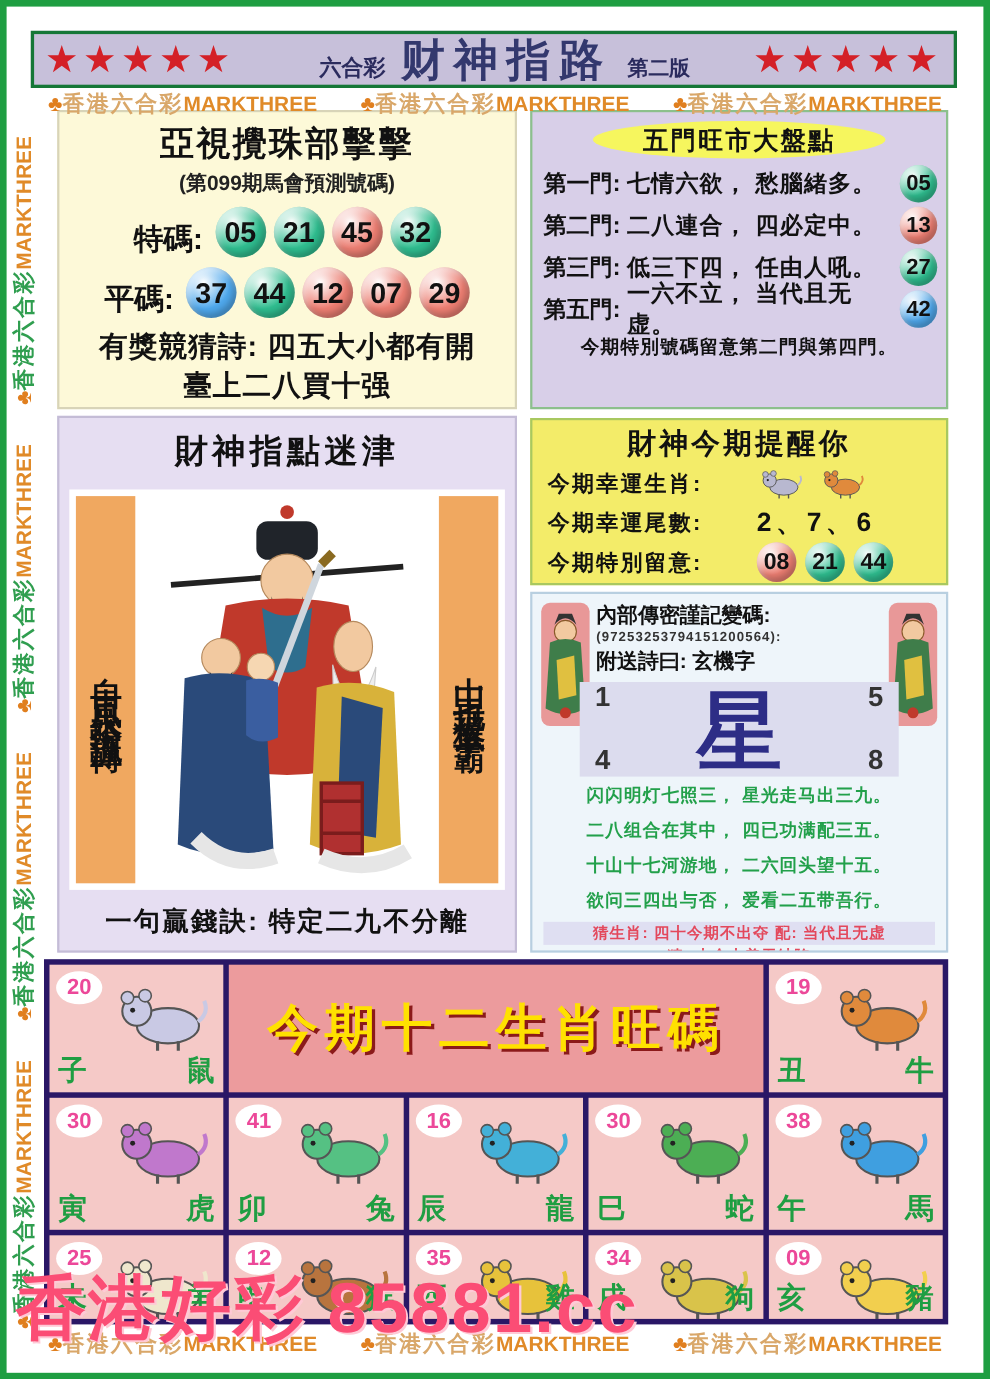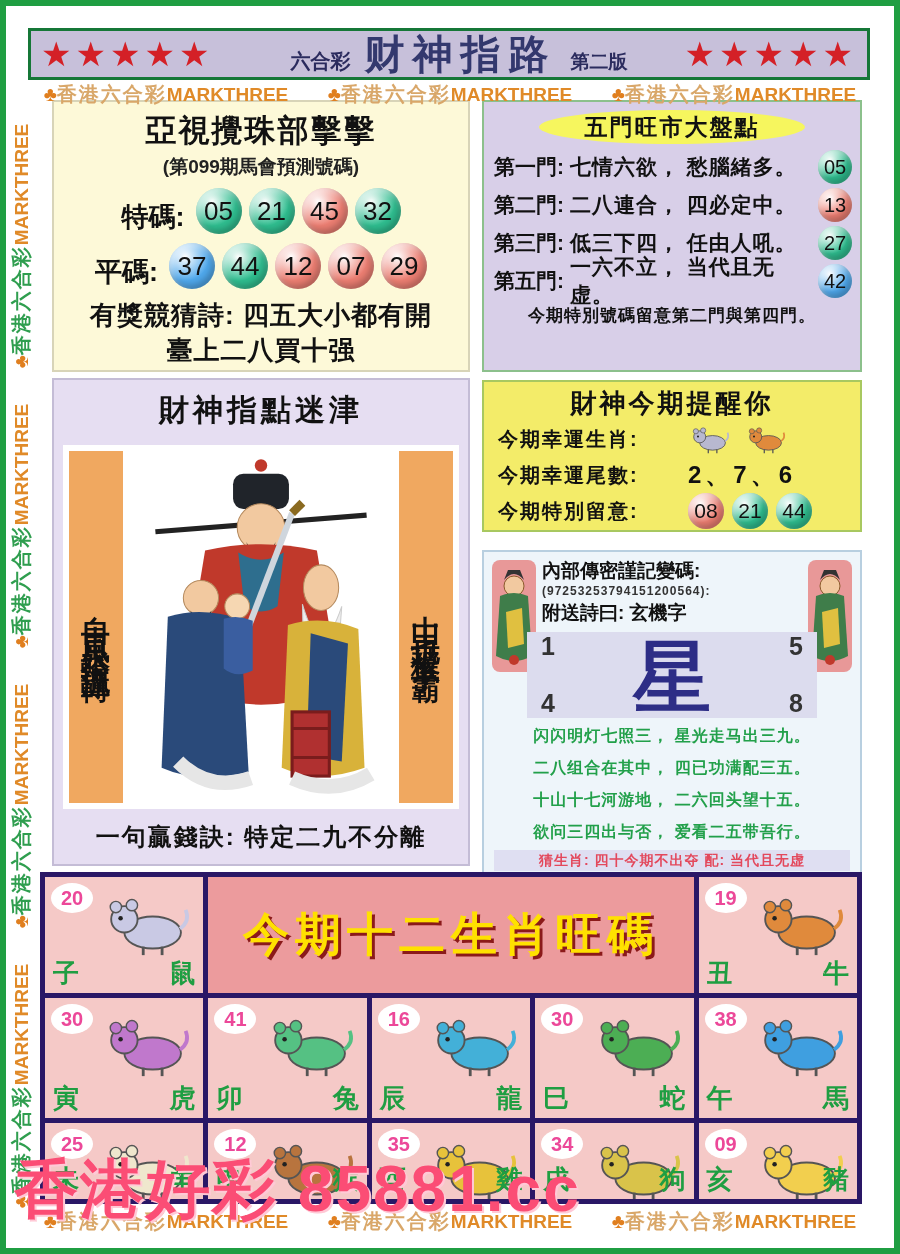--- a/index.html
+++ b/index.html
@@ -24,21 +24,21 @@
   .brand span.club{color:#e07f1f;font-size:20px;font-weight:bold;}
   .brand span.cjk{color:#d9a769;font-size:20px;font-weight:bold;letter-spacing:2px;}
   .brand span.latin{color:#e08a28;font-size:19px;font-weight:bold;}
   .vstrip{width:1120px;height:26px;display:flex;justify-content:space-around;align-items:center;z-index:4;}
   .vstrip span.cjk{color:#2f9e4f;}
   .vstrip-l{left:8px;top:1226px;transform:rotate(-90deg);transform-origin:top left;}
   .vstrip-r{right:8px;top:12px;transform:rotate(90deg);transform-origin:top right;}
 
   
   .ball{display:inline-flex;align-items:center;justify-content:center;border-radius:50%;
-        color:#111;font-weight:normal;box-shadow:inset -3px -4px 6px rgba(0,0,0,.25), inset 3px 4px 6px rgba(255,255,255,.55);}
+        color:#111;font-weight:bold;box-shadow:inset -3px -4px 6px rgba(0,0,0,.25), inset 3px 4px 6px rgba(255,255,255,.55);}
   .ball-lg{width:46px;height:46px;font-size:26px;}
   .ball-md{width:34px;height:34px;font-size:20px;}
   .ball-sm{width:36px;height:36px;font-size:21px;}
 
   
   .boxA{left:52px;top:100px;width:418px;height:272px;background:#fdf9d8;border:2px solid #d8d4b8;
         box-sizing:border-box;text-align:center;overflow:hidden;}
   .boxA .t{font-size:31px;font-weight:bold;color:#111;margin-top:8px;letter-spacing:2px;}
   .boxA .st{font-size:19px;font-weight:bold;color:#222;margin-top:2px;}
   .numrow{display:flex;align-items:center;justify-content:center;gap:7px;margin-top:7px;}
@@ -69,21 +69,21 @@
         box-sizing:border-box;text-align:center;overflow:hidden;}
   .boxC .t{font-size:30px;font-weight:bold;color:#111;margin-top:10px;letter-spacing:4px;}
   .panel{width:396px;margin:14px auto 0;background:#ffffff;display:flex;justify-content:space-between;
          align-items:stretch;padding:6px;box-sizing:border-box;}
   .vbanner{width:54px;background:#f0a860;display:flex;align-items:center;justify-content:center;}
   .vbanner .vt{writing-mode:vertical-rl;font-size:29px;font-weight:bold;color:#111;letter-spacing:10px;}
   .boxC .bottom{font-size:24px;font-weight:bold;color:#111;margin-top:12px;letter-spacing:2px;}
 
   
   .boxE{left:482px;top:538px;width:380px;height:328px;background:#eef5fa;border:2px solid #b8cfe0;
-        box-sizing:border-box;overflow:hidden;margin-top:12px;}
+        box-sizing:border-box;overflow:hidden;}
   .deity{position:absolute;width:44px;height:112px;background:#e89898;border-radius:8px;top:8px;}
   .deity.l{left:8px;} .deity.r{right:8px;}
   .sec-head{margin:6px 58px 0;text-align:left;}
   .sec-head .l1{font-size:19px;font-weight:bold;color:#111;}
   .sec-head .l2{font-size:12px;font-weight:bold;color:#333;letter-spacing:1px;}
   .sec-head .l3{font-size:19px;font-weight:bold;color:#111;margin-top:2px;}
   .starpanel{position:relative;width:290px;height:86px;margin:6px auto 2px;background:#dcdcee;}
   .starpanel .big{position:absolute;left:0;right:0;top:-6px;text-align:center;font-size:78px;font-weight:bold;
         color:#2d2d86;font-family:"Liberation Serif",serif;}
   .corner{position:absolute;font-size:25px;font-weight:bold;color:#333;}

